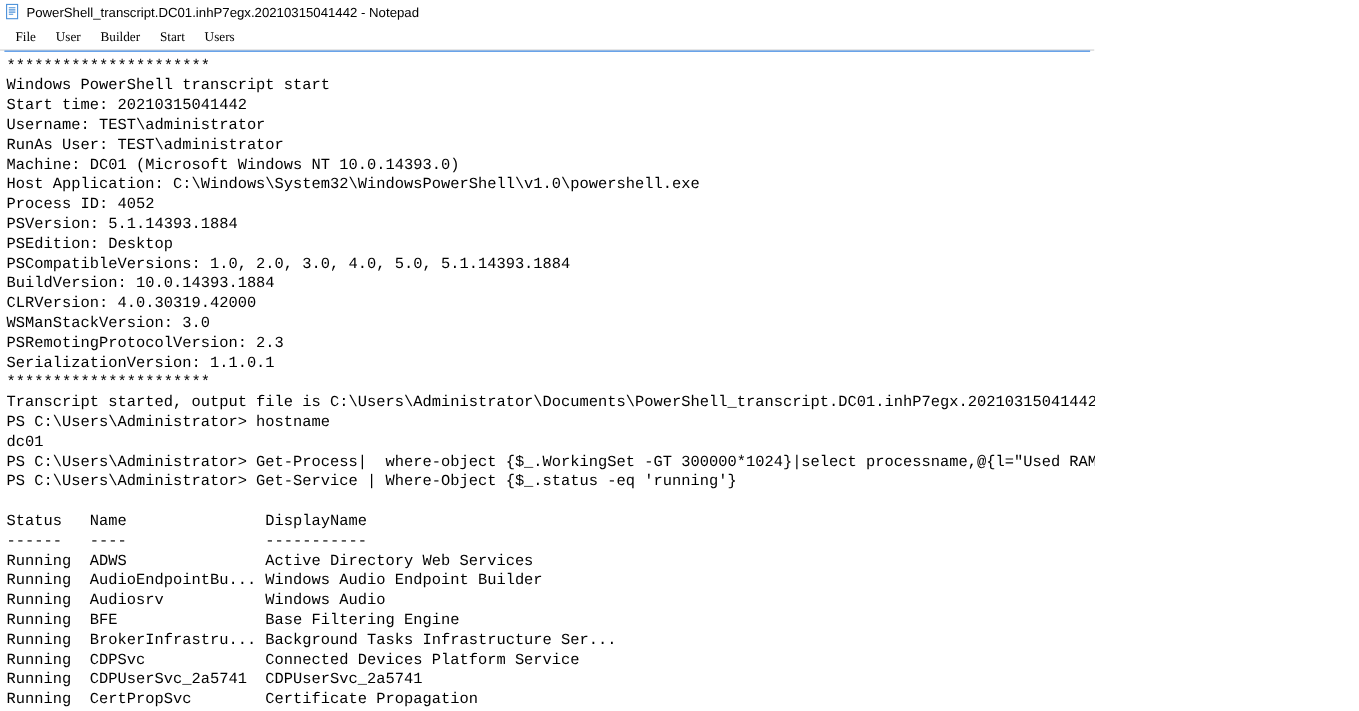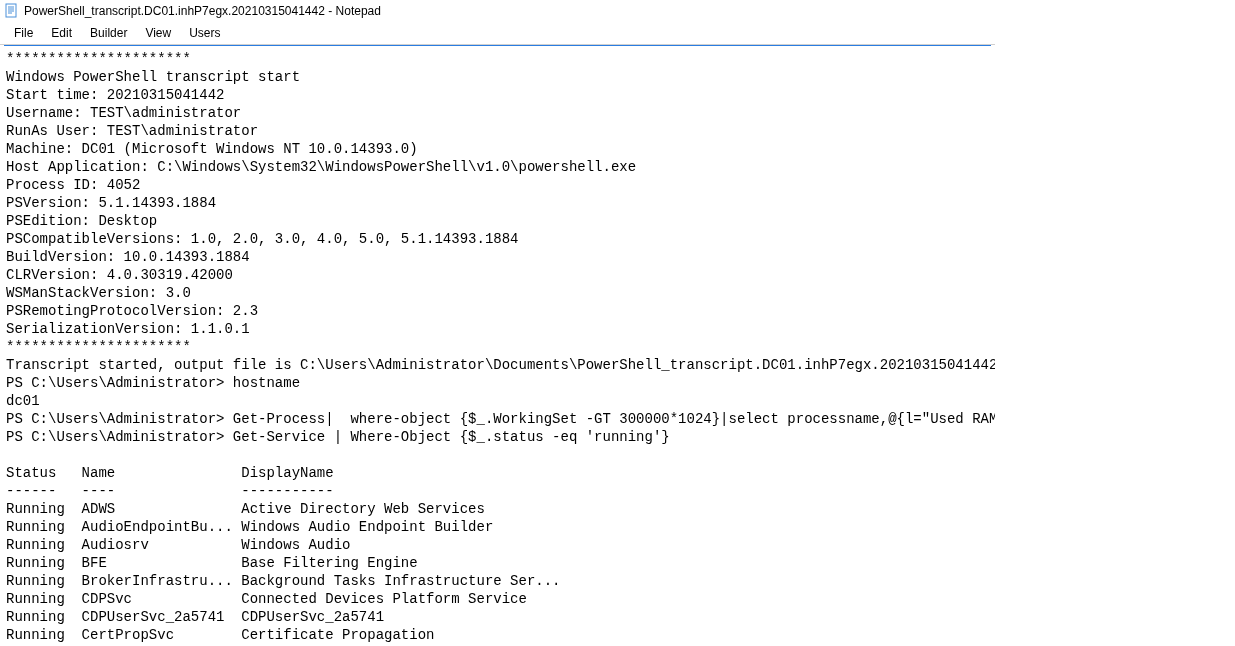--- a/index.html
+++ b/index.html
@@ -1,21 +1,21 @@
 <!DOCTYPE html>
 <html><head>
 <meta charset="utf-8">
 <style>
   html,body{margin:0;padding:0;font-family:"Segoe UI",Tahoma,sans-serif;font-size:12px;color:#000;background:#fff;}
   .window{width:995px;height:646px;overflow:hidden;display:flex;flex-direction:column;}
   .titlebar{height:22px;display:flex;align-items:center;padding:0 4px;gap:4px;}
   .titlebar .app-icon{width:16px;height:16px;}
   .titlebar .title-text{font-size:12px;}
   .menubar{display:flex;gap:2px;padding:2px 6px;border-bottom:1px solid #d0d0d0;}
-  .menubar .menu-item{padding:2px 8px;cursor:default;}
+  .menubar .menu-item{padding:2px 8px;cursor:default;font-family:Liberation Serif, serif;}
   .separator{height:1px;background:#2a7de1;margin:0 4px;}
   .content{flex:1;overflow:auto;padding:4px 6px;position:relative;}
   pre.body{font-family:Consolas,"Courier New",monospace;font-size:14px;line-height:18px;white-space:pre;margin:0;}
 </style>
 </head>
 <body>
 
 <div class="window">
 
   <div class="titlebar">
@@ -26,23 +26,23 @@
         <line x1="4" y1="6" x2="10" y2="6" stroke="#4a90d9" stroke-width="1"></line>
         <line x1="4" y1="8" x2="10" y2="8" stroke="#4a90d9" stroke-width="1"></line>
         <line x1="4" y1="10" x2="8" y2="10" stroke="#4a90d9" stroke-width="1"></line>
       </svg>
     </span>
     <span class="title-text">PowerShell_transcript.DC01.inhP7egx.20210315041442 - Notepad</span>
   </div>
 
   <div class="menubar">
     <div class="menu-item">File</div>
-    <div class="menu-item">Edit</div>
+    <div class="menu-item">User</div>
     <div class="menu-item">Builder</div>
-    <div class="menu-item">View</div>
+    <div class="menu-item">Start</div>
     <div class="menu-item">Users</div>
   </div>
   <div class="separator"></div>
 
   <div class="content">
     <pre class="body" id="body-pre">**********************
 Windows PowerShell transcript start
 Start time: 20210315041442
 Username: TEST\administrator
 RunAs User: TEST\administrator

